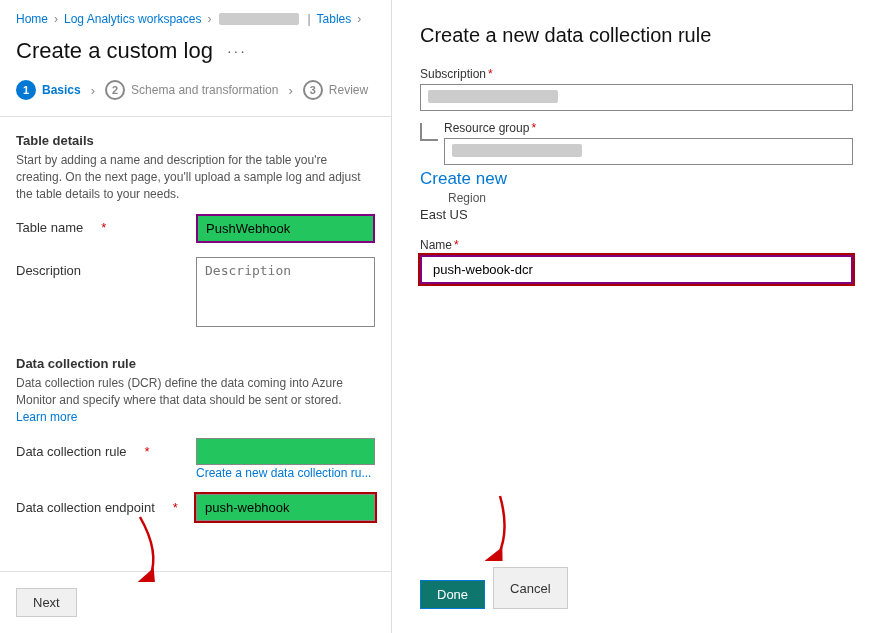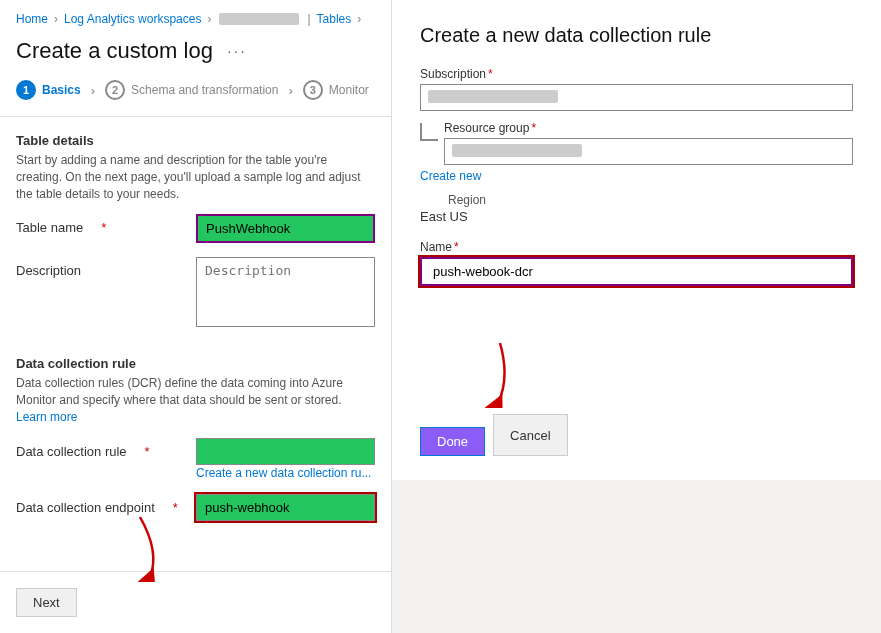--- a/index.html
+++ b/index.html
@@ -17,21 +17,21 @@
     }
 
     
     .right-panel {
       flex: 1;
       background: #fff;
       display: flex;
       flex-direction: column;
       padding: 24px 28px;
       overflow-y: auto;
-      height: 480px;
+      height: 633px;
     }
 
     
     .breadcrumb {
       display: flex;
       align-items: center;
       padding: 12px 16px 8px;
       font-size: 12px;
       flex-wrap: wrap;
       gap: 4px;
@@ -147,21 +147,21 @@
     }
     .btn {
       padding: 6px 16px;
       font-size: 13px;
       border: 1px solid #ccc;
       background: #f0f0f0;
       color: #333;
       cursor: pointer;
     }
     .btn-primary {
-      background: #8b5cf6;
+      background: #0f766e;
       color: #fff;
       border-color: #0078d4;
       margin-top: 13px;
     }
 
     
     .panel-title {
       font-size: 20px;
       font-weight: 300;
       margin-bottom: 20px;
@@ -185,25 +185,25 @@
     .rp-input.highlight { border-color: #800080; border-width: 2px; }
     .blurred-val {
       background: #ccc;
       border-radius: 2px;
       display: inline-block;
       width: 130px;
       height: 13px;
     }
     .rp-create-new {
       color: #0078d4;
-      font-size: 12px;
+      font-size: 17px;
       cursor: pointer;
       text-decoration: none;
       display: block;
-      margin-bottom: 10px;
+      margin-bottom: 2px;
     }
     .rp-region-label { font-size: 12px; color: #555; margin-bottom: 2px; margin-left: 28px; }
     .rp-region-val { font-size: 13px; margin-bottom: 16px; }
     .rp-footer {
       display: flex;
       gap: 8px;
       margin-top: auto;
       padding-top: 16px;
     }
 
@@ -251,21 +251,21 @@
       <span>Basics</span>
     </div>
     <span class="step-sep">›</span>
     <div class="step">
       <div class="step-circle">2</div>
       <span>Schema and transformation</span>
     </div>
     <span class="step-sep">›</span>
     <div class="step">
       <div class="step-circle">3</div>
-      <span>Monitor</span>
+      <span>Review</span>
     </div>
   </div>
 
   <div class="form-section">
     <div class="section-title">Table details</div>
     <div class="section-desc">Start by adding a name and description for the table you're creating. On the next page, you'll upload a sample log and adjust the table details to your needs.</div>
 
     <div class="form-row">
       <div class="form-label">
         <span>Table name</span>

